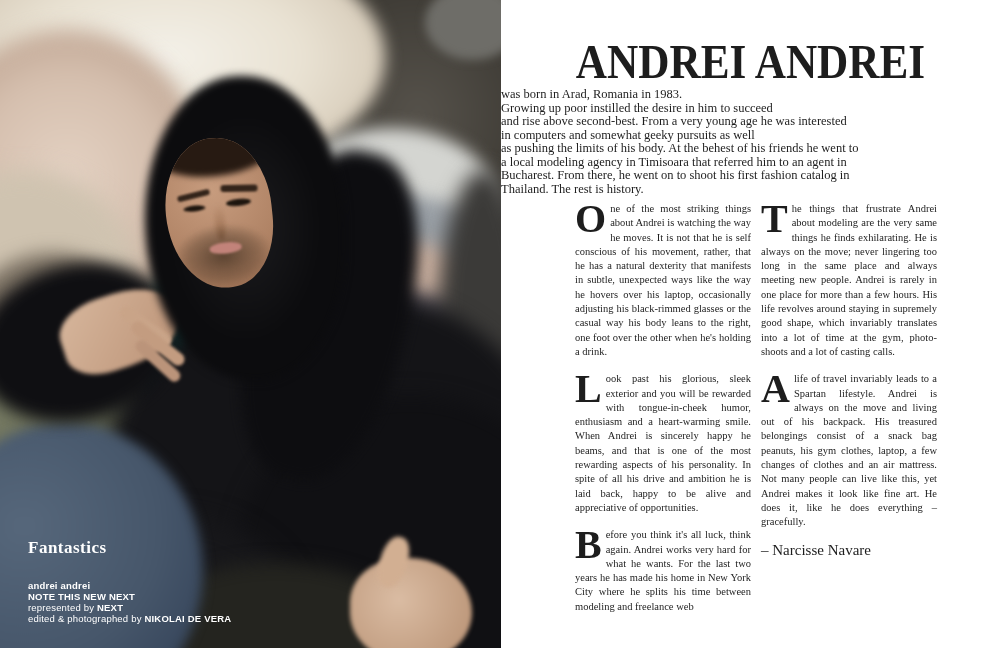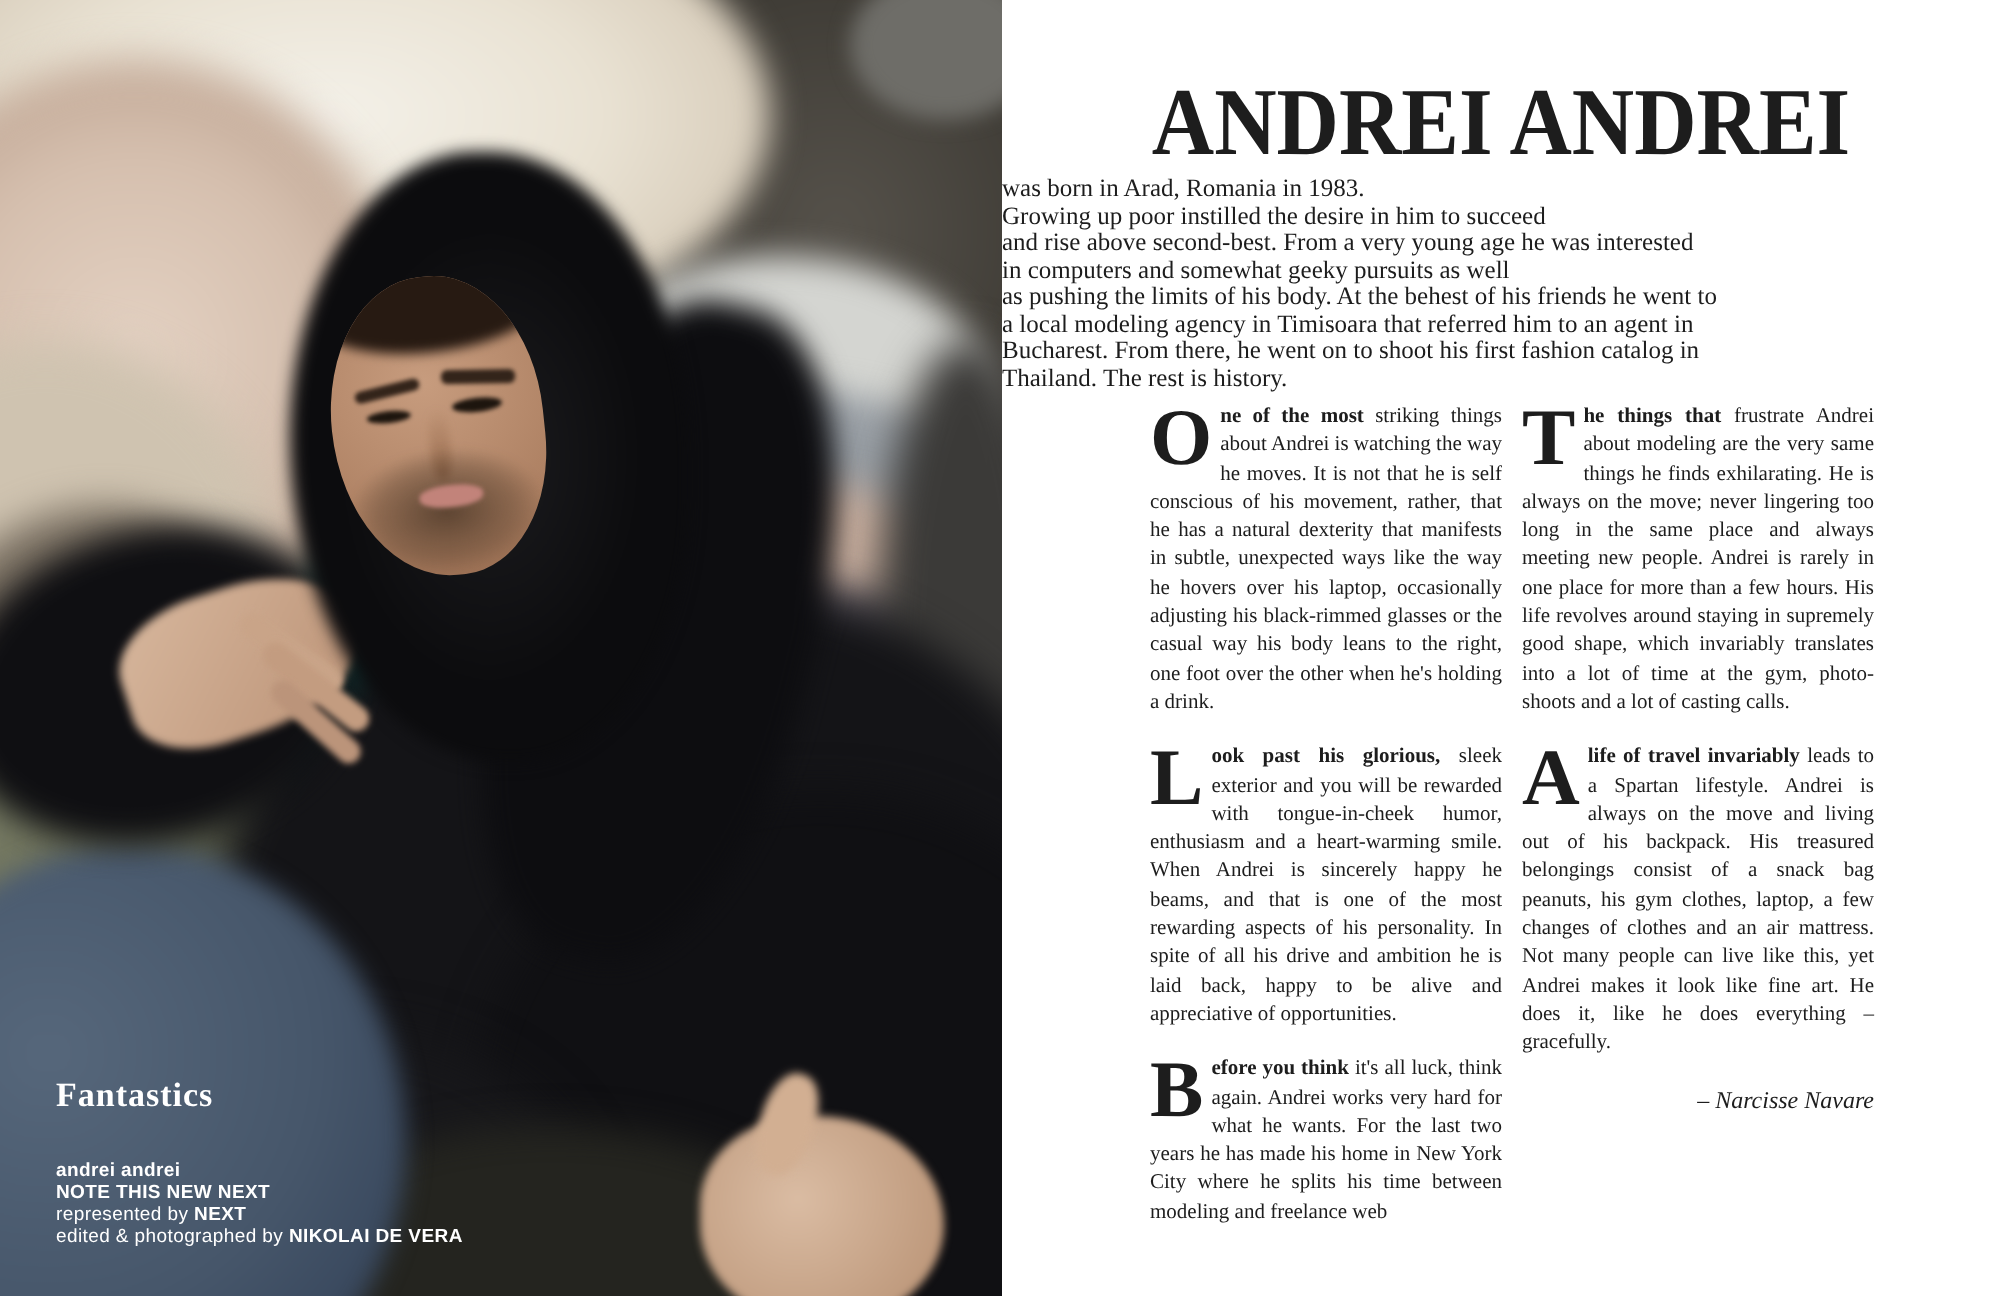--- a/index.html
+++ b/index.html
@@ -83,22 +83,22 @@
   .title { position:absolute; top:38px; left:0; width:100%; margin:0; text-align:center;
            font-family:"Liberation Serif", serif; font-weight:bold; font-size:48px;
            line-height:1; transform:scaleX(.9); transform-origin:center; white-space:nowrap; }
   .intro { position:absolute; top:88px; left:0; width:100%; text-align:left;
            font-size:12.5px; line-height:13.5px; white-space:pre-line; }
   .cols { position:absolute; top:202px; left:74px; width:362px; display:flex; gap:10px;
           font-size:10.5px; line-height:14.3px; text-align:justify; }
   .col { width:176px; }
   .col p { margin:0 0 13px; }
   .dropcap { float:left; font-size:40px; line-height:30px; font-weight:bold; padding:2px 4px 0 0; }
-  .lead { font-weight:bold; }
-  .byline { text-align:right; font-style:italic; font-size:12px; margin-top:0; }
+  .lead { font-weight:normal; }
+  .byline { font-size:15px; margin-top:0; }
   .quote { position:absolute; top:534px; left:0; width:100%; text-align:center;
            font-weight:bold; font-style:italic; font-size:23px; line-height:26px;
            white-space:pre-line; letter-spacing:.3px; }
 </style>
 </head>
 <body>
 
 <div class="spread">
 
   <div class="photo">

